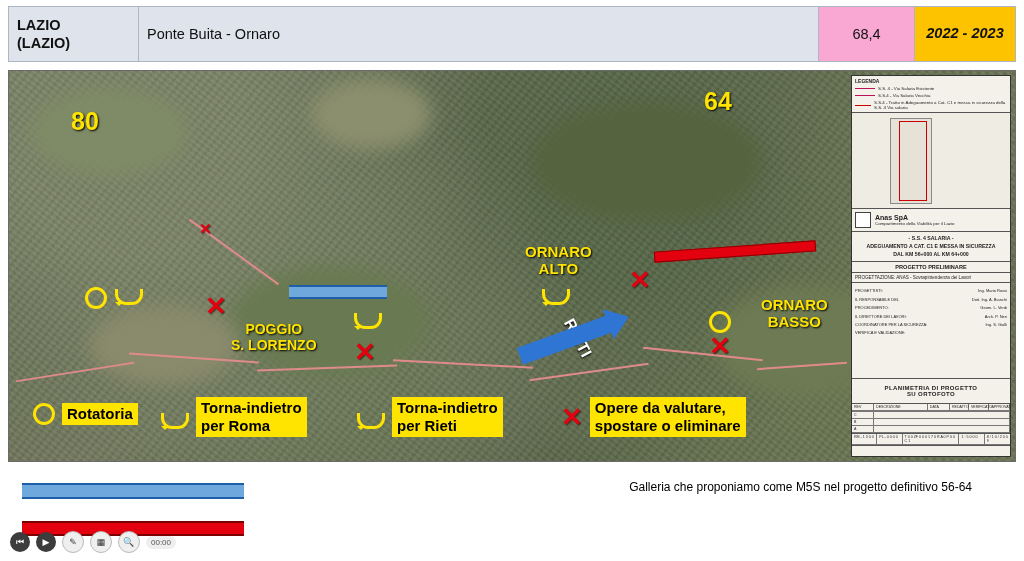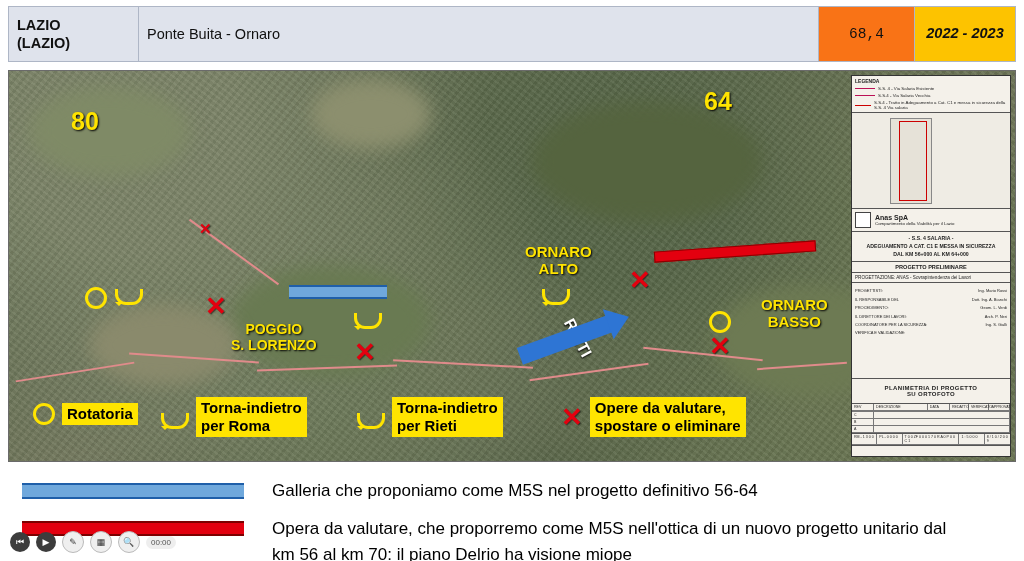--- a/index.html
+++ b/index.html
@@ -22,21 +22,21 @@
     border-right:1px solid #aeb6c6;
     display:flex;flex-direction:column;justify-content:center;
     padding:3px 8px;
     font-size:14.5px;
     color:#111;
   }
   .hcell:last-child{border-right:none;font-style:italic;}
   .h-region{width:130px;background:#dfe3ec;font-weight:bold;line-height:1.25;}
   .h-desc{flex:1;background:#dfe3ec;line-height:1.3;}
   .h-desc .l2{font-weight:normal;}
-  .h-km{width:96px;background:#f97316;align-items:center;justify-content:center;font-family:Liberation Mono, monospace;}
+  .h-km{width:96px;background:#f9a8d4;align-items:center;justify-content:center;}
   .h-status{width:230px;background:#fdc300;}
   .h-years{width:100px;background:#fdc300;font-weight:bold;text-align:center;align-items:center;line-height:1.2;}
   
   .map{
     position:absolute;left:8px;top:70px;width:1008px;height:392px;
     background:
       radial-gradient(circle at 12% 18%, #7d8569 0 12%, rgba(0,0,0,0) 38%),
       radial-gradient(circle at 30% 70%, #6d7a5a 0 10%, rgba(0,0,0,0) 35%),
       radial-gradient(circle at 62% 30%, #59684a 0 14%, rgba(0,0,0,0) 40%),
       radial-gradient(circle at 83% 62%, #6b7753 0 12%, rgba(0,0,0,0) 38%),
@@ -136,21 +136,21 @@
   .botlegend{position:absolute;left:8px;top:470px;width:1008px;height:88px;}
   .bl-row{position:absolute;display:flex;align-items:flex-start;}
   .bl-swatch-blue{
     width:222px;height:12px;background:#6fa8dc;border-top:2px solid #1f5fa9;border-bottom:2px solid #1f5fa9;
     margin-top:5px;
   }
   .bl-swatch-red{
     width:222px;height:11px;background:#e3000f;border-top:2px solid #7d0000;border-bottom:2px solid #7d0000;
     margin-top:5px;
   }
-  .bl-text{font-size:17px;color:#000;line-height:1.5;}
+  .bl-text{font-size:12px;color:#000;line-height:1.5;text-align:right;}
   
   .player{
     position:absolute;left:10px;bottom:8px;display:flex;align-items:center;gap:6px;
   }
   .pbtn{
     width:20px;height:20px;border-radius:50%;background:#3c3c3c;color:#fff;
     display:flex;align-items:center;justify-content:center;font-size:9px;
   }
   .pbtn.light{background:#efefef;color:#333;border:1px solid #bbb;}
   .ptime{font-size:8px;color:#555;background:#eee;border-radius:7px;padding:2px 5px;}
@@ -333,24 +333,20 @@
   </div>
 </div>
 
 <div class="botlegend">
   <div class="bl-row" style="left:14px;top:8px;">
     <div class="bl-swatch-blue"></div>
     <div class="bl-text" style="margin-left:28px;width:700px;">Galleria che proponiamo come M5S nel progetto definitivo 56-64</div>
   </div>
   <div class="bl-row" style="left:14px;top:46px;">
     <div class="bl-swatch-red"></div>
-    <div class="bl-text" style="margin-left:28px;width:730px;">
-      <span>Opera da valutare, che proporremo come M5S nell'ottica di un nuovo progetto unitario dal</span><br>
-      <span>km 56 al km 70: il piano Delrio ha visione miope</span>
-    </div>
   </div>
 </div>
 
 <div class="player">
   <div class="pbtn">⏮</div>
   <div class="pbtn">▶</div>
   <div class="pbtn light">✎</div>
   <div class="pbtn light">▦</div>
   <div class="pbtn light">🔍</div>
   <div class="ptime">00:00</div>

